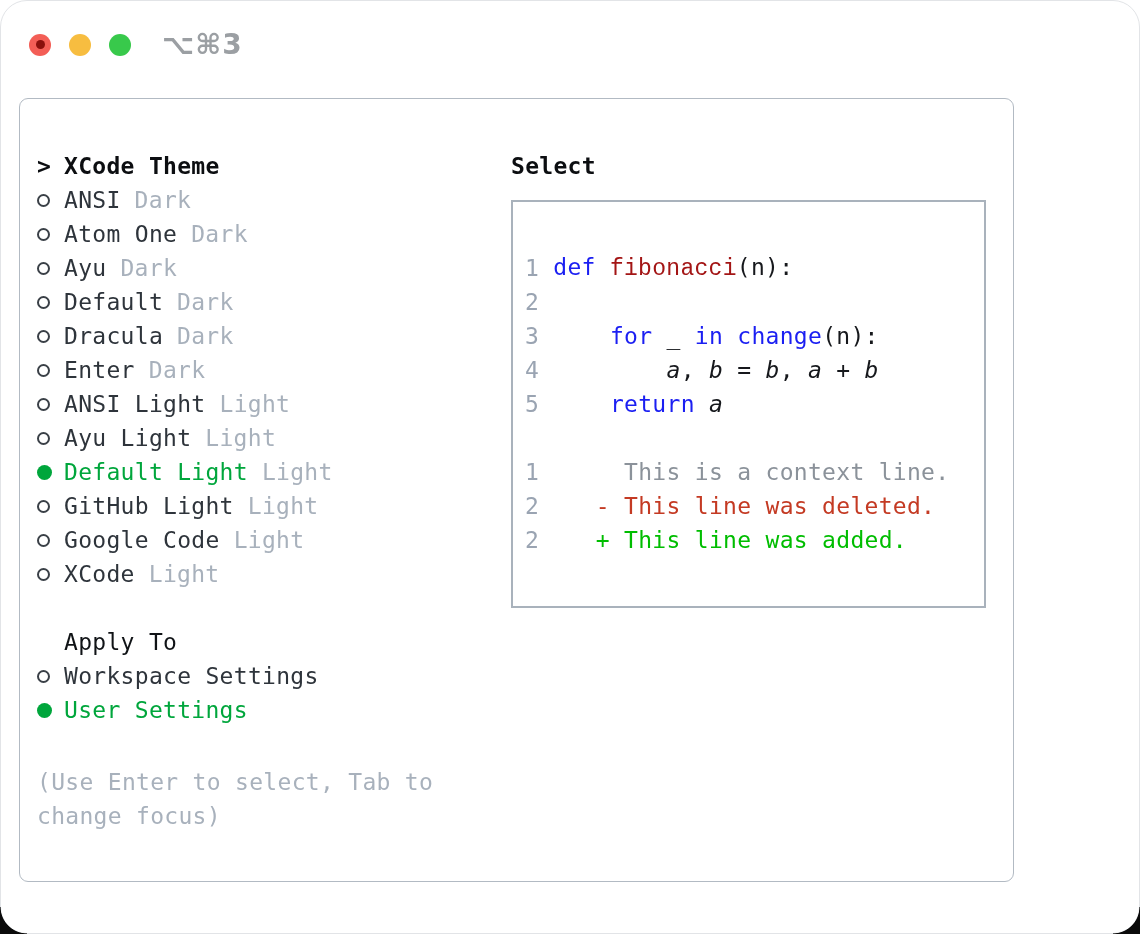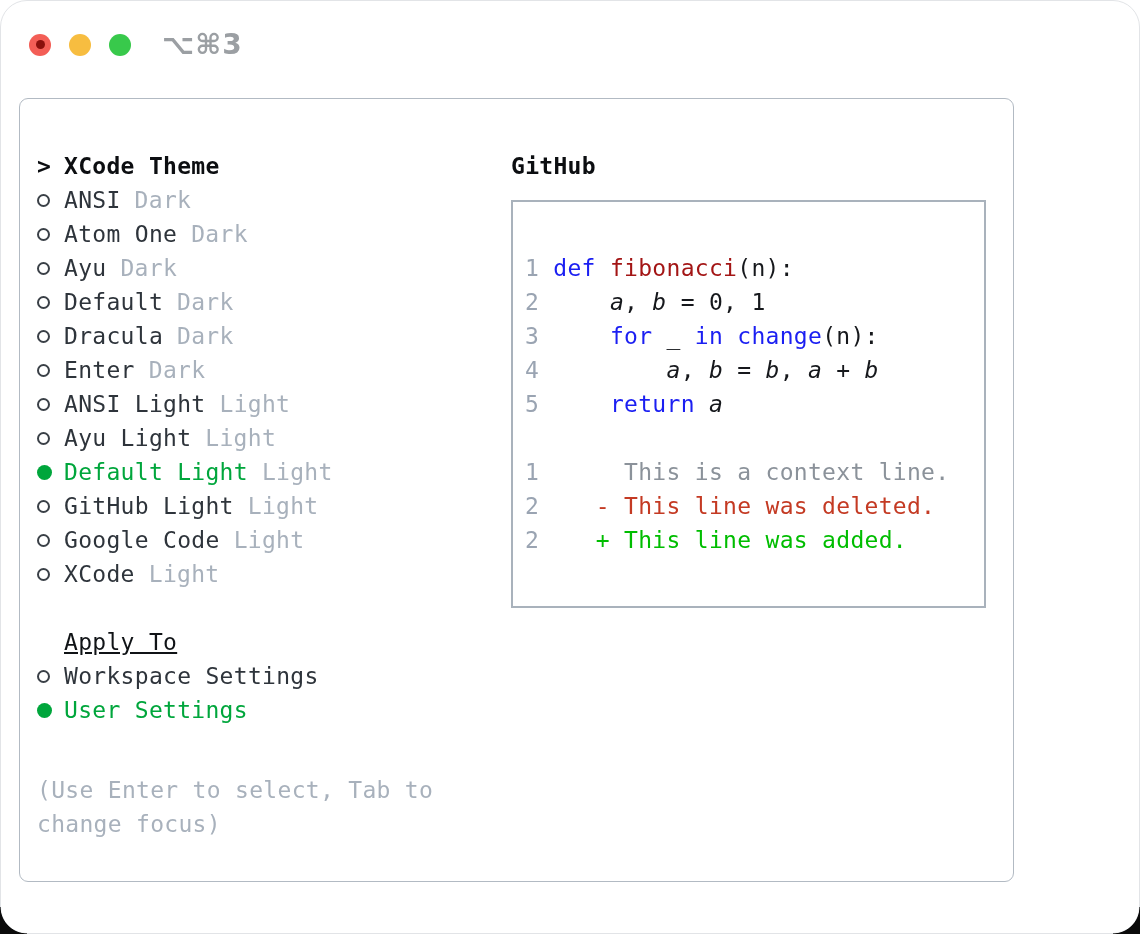--- a/index.html
+++ b/index.html
@@ -47,40 +47,40 @@
     display:flex;padding:50px 0 0 17px;background:#fff;
   }
   .col-left{width:466px;flex:none;}
   .col-right{flex:1;}
 
   .row{height:34px;display:flex;align-items:center;font-size:23px;letter-spacing:.3px;white-space:pre;}
   .gap-row{height:34px;}
   .marker{width:27px;flex:none;display:inline-flex;align-items:center;}
   .arrow{font-weight:bold;color:#0c0e11;}
   .header-text{font-weight:bold;color:#0c0e11;}
-  .subheader-text{color:#101316;text-decoration:underline;}
+  .subheader-text{color:#101316;}
   .circle{width:13px;height:13px;border-radius:50%;border:2px solid #3a4047;}
   .circle.filled{width:15px;height:15px;border:none;background:var(--accent-green);}
   .item-name{color:var(--item);}
   .item-name.selected{color:var(--accent-green);}
   .item-variant{color:var(--muted);margin-left:14px;text-align:right;}
   .help{
-    margin-top:12px;width:440px;font-size:23px;line-height:34px;color:var(--muted);letter-spacing:.3px;
+    margin-top:4px;width:440px;font-size:23px;line-height:34px;color:var(--muted);letter-spacing:.3px;
   }
 
   
   .preview-box{
     margin-left:8px;margin-top:17px;width:475px;height:408px;
     border:2px solid var(--box-border);padding:49px 0 0 12px;background:#fff;overflow:hidden;
   }
   .pline{height:34px;display:flex;align-items:center;font-size:23px;letter-spacing:.3px;}
   .ln{white-space:pre;color:var(--linenum);}
   .pcode{white-space:pre;color:var(--ink);}
   .tok-kw{color:var(--kw);}
-  .tok-fn{color:var(--fn);}
+  .tok-fn{color:var(--fn);font-family:Liberation Mono, monospace;}
   .tok-var{font-style:italic;}
   .pline.first-diff{margin-top:34px;}
   .diff-context{white-space:pre;color:var(--context);}
   .diff-deleted{white-space:pre;color:var(--deleted);}
   .diff-added{white-space:pre;color:var(--added);}
 </style>
 </head>
 <body>
 
 <div class="screen">
@@ -129,31 +129,30 @@
           <div class="row"><span class="marker"><span class="circle filled"></span></span><span class="item-name selected">User Settings</span></div>
         </div>
 
       <div class="gap-row"></div>
 
       <div class="help">(Use Enter to select, Tab to change focus)</div>
     </div>
 
     <div class="col-right">
       <div class="row">
-        <span class="header-text" style="margin-left:8px">GitHub</span>
+        <span class="header-text" style="margin-left:8px">Select</span>
       </div>
       <div class="preview-box">
         <div id="code-lines">
             <div class="pline">
               <span class="ln">1 </span>
               <span class="pcode"><span class="tok-kw">def</span><span class="tok-plain"> </span><span class="tok-fn">fibonacci</span><span class="tok-plain">(n):</span></span>
             </div>
             <div class="pline">
               <span class="ln">2 </span>
-              <span class="pcode"><span class="tok-plain">    </span><span class="tok-var">a</span><span class="tok-plain">, </span><span class="tok-var">b</span><span class="tok-plain"> = 0, 1</span></span>
             </div>
             <div class="pline">
               <span class="ln">3 </span>
               <span class="pcode"><span class="tok-plain">    </span><span class="tok-kw">for</span><span class="tok-plain"> _ </span><span class="tok-kw">in</span><span class="tok-plain"> </span><span class="tok-kw">change</span><span class="tok-plain">(n):</span></span>
             </div>
             <div class="pline">
               <span class="ln">4 </span>
               <span class="pcode"><span class="tok-plain">        </span><span class="tok-var">a</span><span class="tok-plain">, </span><span class="tok-var">b</span><span class="tok-plain"> = </span><span class="tok-var">b</span><span class="tok-plain">, </span><span class="tok-var">a</span><span class="tok-plain"> + </span><span class="tok-var">b</span></span>
             </div>
             <div class="pline">

